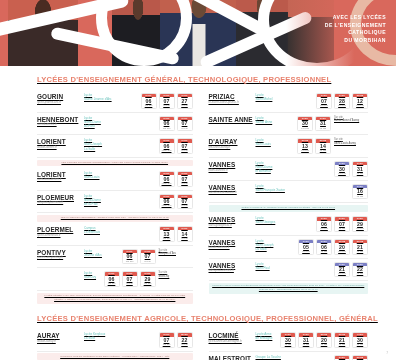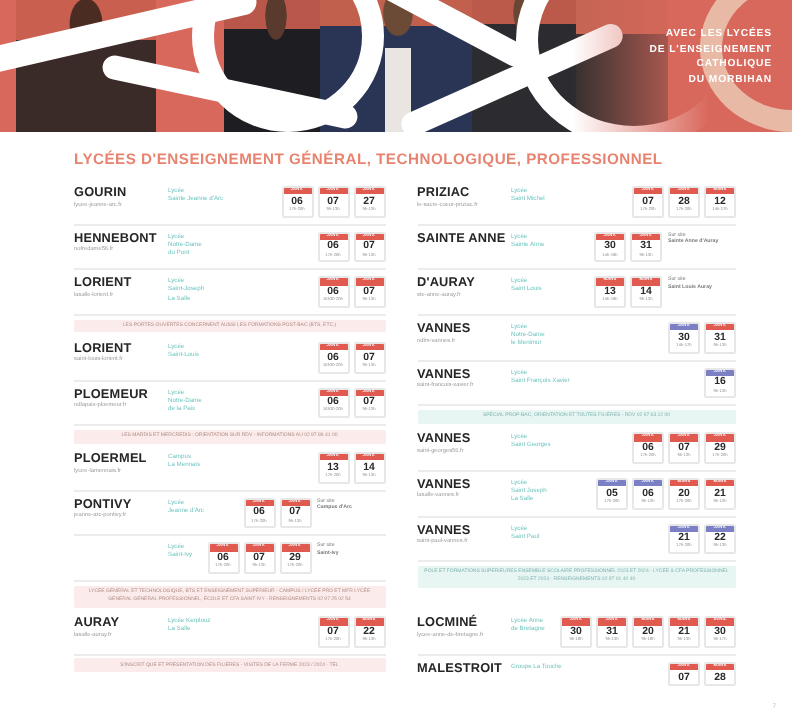--- a/index.html
+++ b/index.html
@@ -2,21 +2,21 @@
 <html><head>
 <meta charset="utf-8">
 <style>
   html,body{margin:0;padding:0;}
   body{
     width:396px;height:360px;overflow:hidden;
     background:#ffffff;
     font-family:"Liberation Sans", sans-serif;
     -webkit-font-smoothing:antialiased;
   }
-  .page{position:relative;width:396px;height:360px;}
+  .page{position:relative;width:396px;height:360px;text-decoration:underline;}
 
   
   .hero{position:relative;width:396px;height:66px;background:#d9685c;overflow:hidden;}
   .hero-photo{position:absolute;inset:0;}
   .ph{position:absolute;bottom:0;}
   .ph1{left:8px;width:70px;height:66px;background:
       radial-gradient(ellipse at 50% 18%, #4a2c22 0 16%, transparent 17%),
       linear-gradient(180deg,#c9604f 0 30%,#3a2a28 30% 100%);}
   .ph2{left:112px;width:52px;height:66px;background:
       radial-gradient(ellipse at 50% 12%, #5a3a2c 0 14%, transparent 15%),
@@ -511,20 +511,21 @@
               <div class="badge blue">
                 <div class="bh">JANV.</div>
                 <div class="bd">22</div>
                 <div class="bt">9h-13h</div>
               </div>
             </div>
           </div>
           <div class="note teal">POLE ET FORMATIONS SUPÉRIEURES  ENSEMBLE SCOLAIRE PROFESSIONNEL 2023 ET 2024 - LYCÉE &amp; CFA PROFESSIONNEL 2023 ET 2024 - RENSEIGNEMENTS 02 97 01 40 40</div>
         </div>
       </div>
+      <div class="section-title">LYCÉES D'ENSEIGNEMENT AGRICOLE, TECHNOLOGIQUE, PROFESSIONNEL, GÉNÉRAL</div>
       <div class="cols">
         <div class="col left">
           <div class="row">
             <div class="city">
               <div class="city-name">AURAY</div>
               <div class="city-sub">lasalle-auray.fr</div>
             </div>
             <div class="school">
               <div class="school-line">Lycée Kerplouz</div>
               <div class="school-line">La Salle</div>

